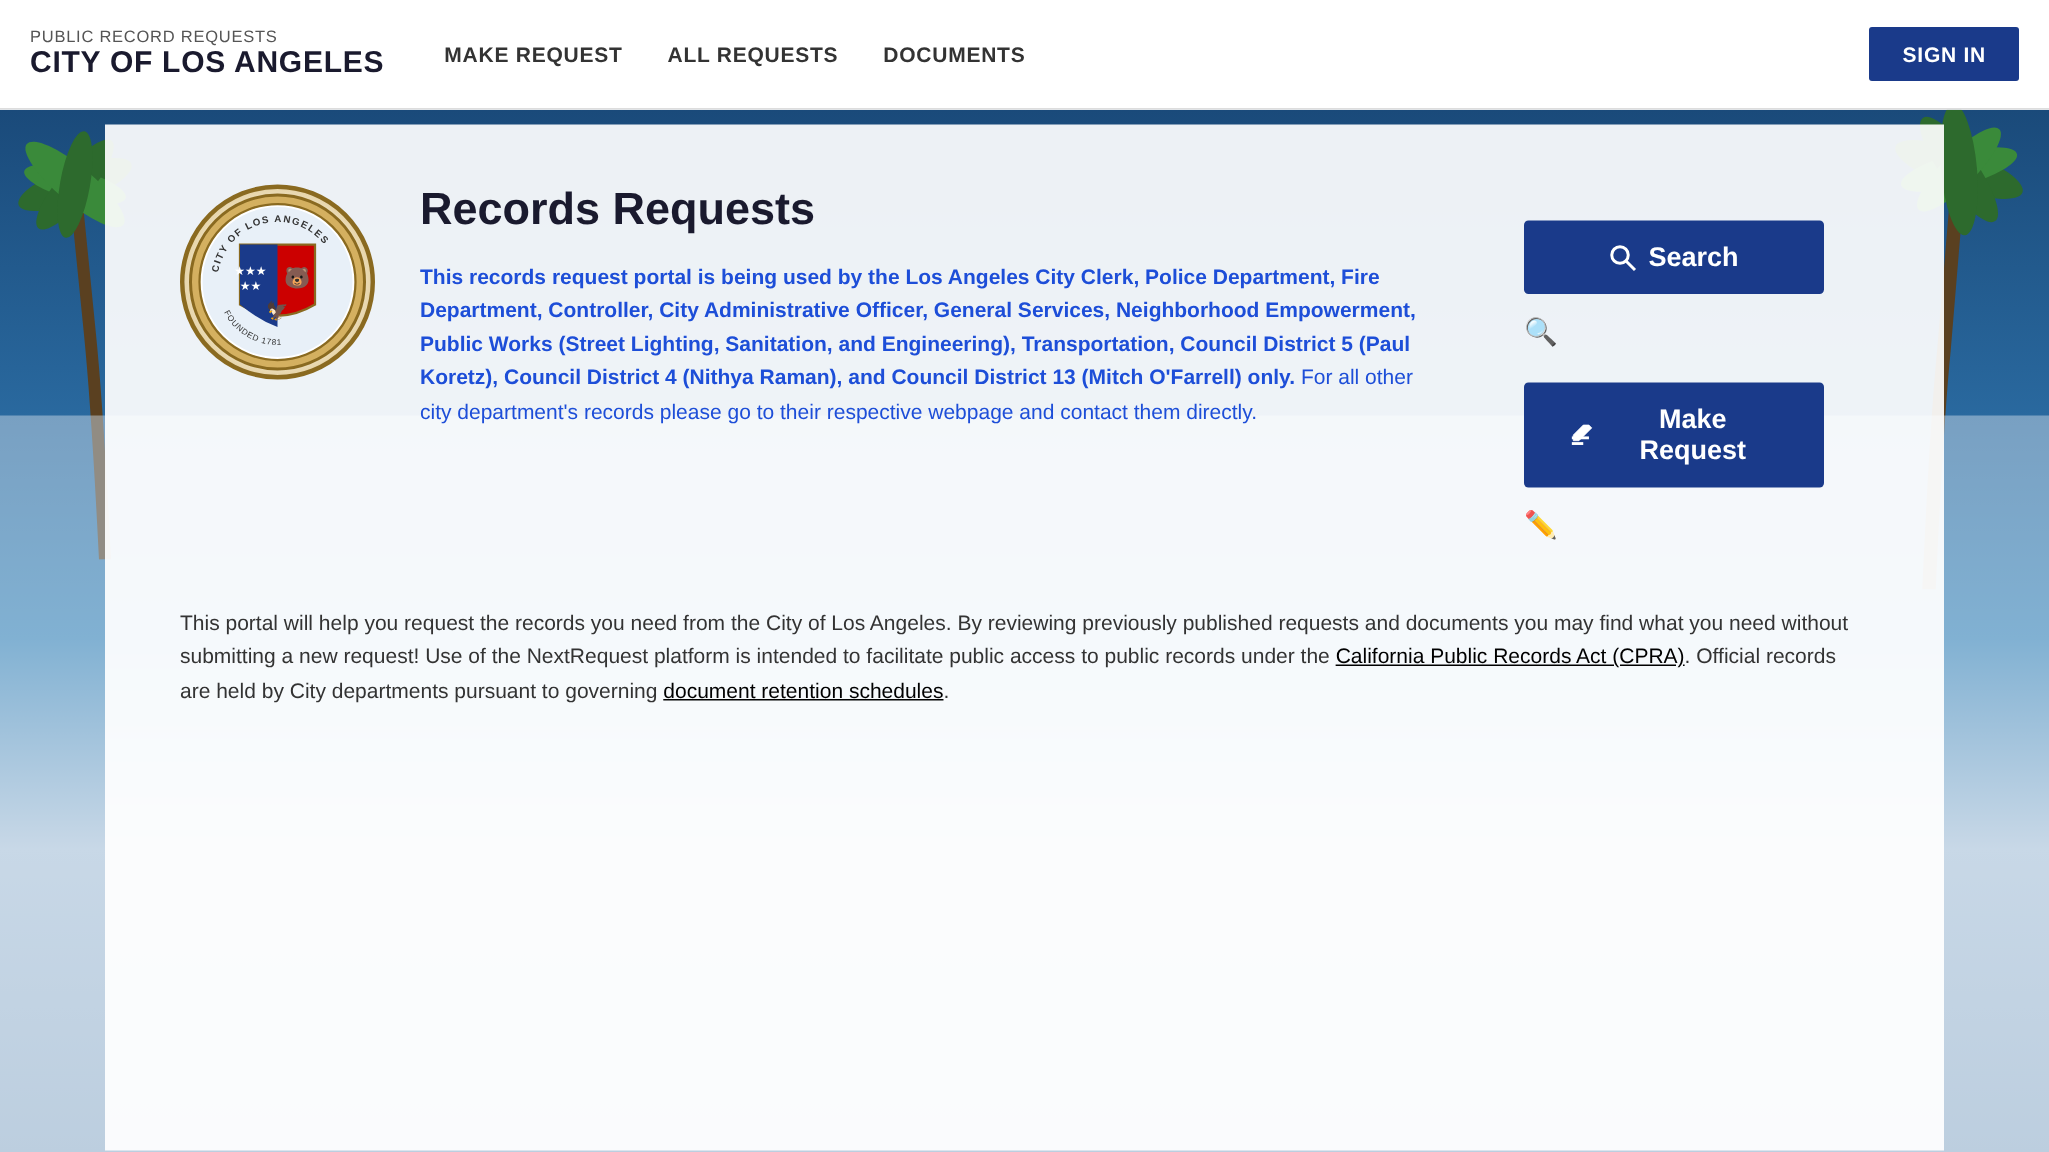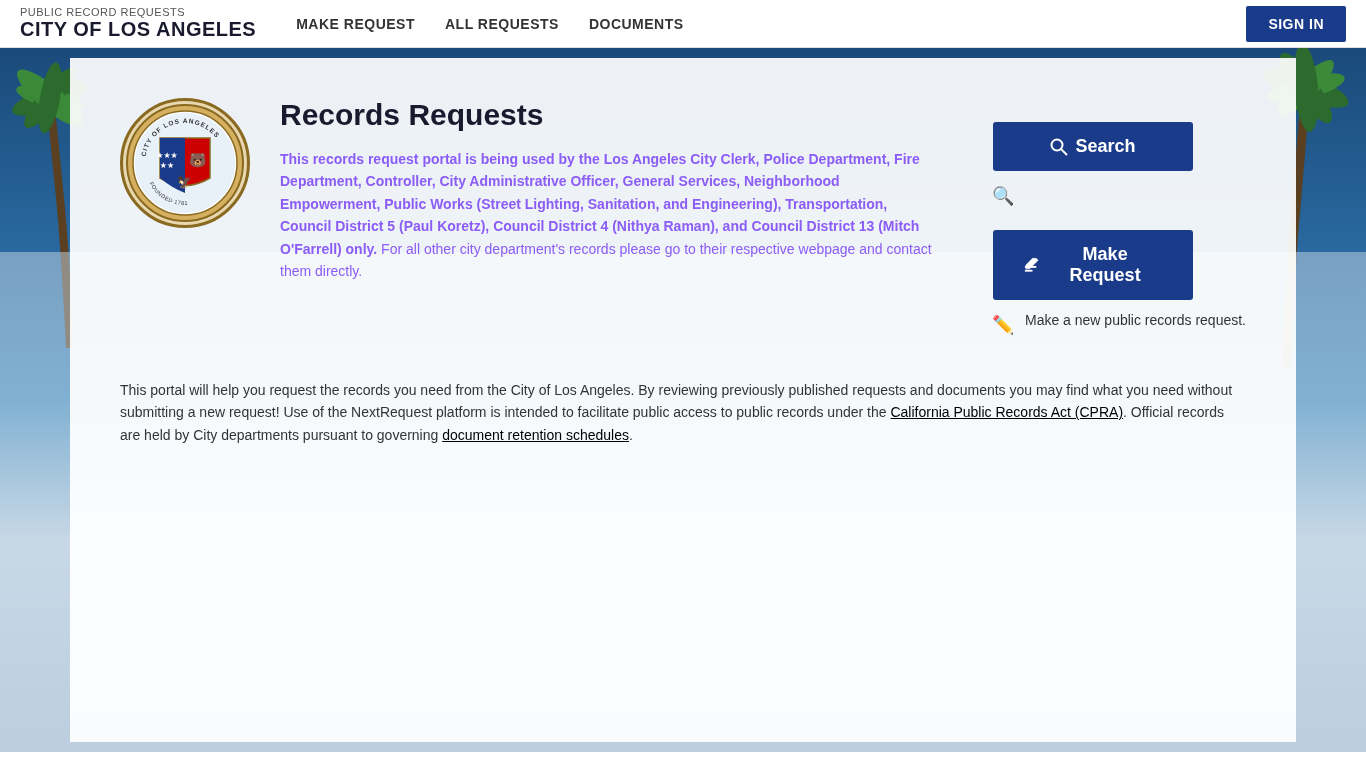--- a/index.html
+++ b/index.html
@@ -5,21 +5,21 @@
     * { margin: 0; padding: 0; box-sizing: border-box; }
     body { font-family: Arial, sans-serif; width: 1366px; height: 768px; overflow: hidden; }
 
     
     .navbar {
       background: #fff;
       border-bottom: 1px solid #ddd;
       display: flex;
       align-items: center;
       padding: 4px 20px;
-      height: 48px;
+      height: 73px;
       position: relative;
       z-index: 10;
     }
     .navbar-brand {
       display: flex;
       flex-direction: column;
       margin-right: 40px;
     }
     .navbar-brand .supertitle {
       font-size: 11px;
@@ -142,21 +142,21 @@
     .page-title {
       font-size: 30px;
       font-weight: 700;
       color: #1a1a2e;
       margin-bottom: 16px;
     }
 
     .description-text {
       font-size: 14px;
       line-height: 1.6;
-      color: #8b5cf6;
+      color: #1d4ed8;
       margin-bottom: 0;
     }
 
     .description-text strong {
       font-weight: 700;
     }
 
     
     .actions-column {
       display: flex;
@@ -350,21 +350,20 @@
             <button class="action-btn">
               <svg width="18" height="18" viewBox="0 0 18 18">
                   <rect x="2" y="10" width="12" height="2" fill="white"></rect>
                   <rect x="2" y="14" width="8" height="2" fill="white"></rect>
                   <path d="M10 2 L14 2 L16 4 L7 13 L3 13 L3 9 Z" fill="white" stroke="white" stroke-width="0.5"></path>
                 </svg>
               <span>Make Request</span>
             </button>
             <div class="action-desc">
               <span class="action-desc-icon">✏️</span>
-              <span>Make a new public records request.</span>
             </div>
           </div>
         </div>
       </div>
     </div>
 
     <div class="spacer"></div>
 
     <div class="bottom-text">
       <span>This portal will help you request the records you need from the City of Los Angeles. By reviewing previously published requests and documents you may find what you need without submitting a new request! Use of the NextRequest platform is intended to facilitate public access to public records under the </span><a href="#">California Public Records Act (CPRA)</a><span>. Official records are held by City departments pursuant to governing </span><a href="#">document retention schedules</a><span>.</span>

